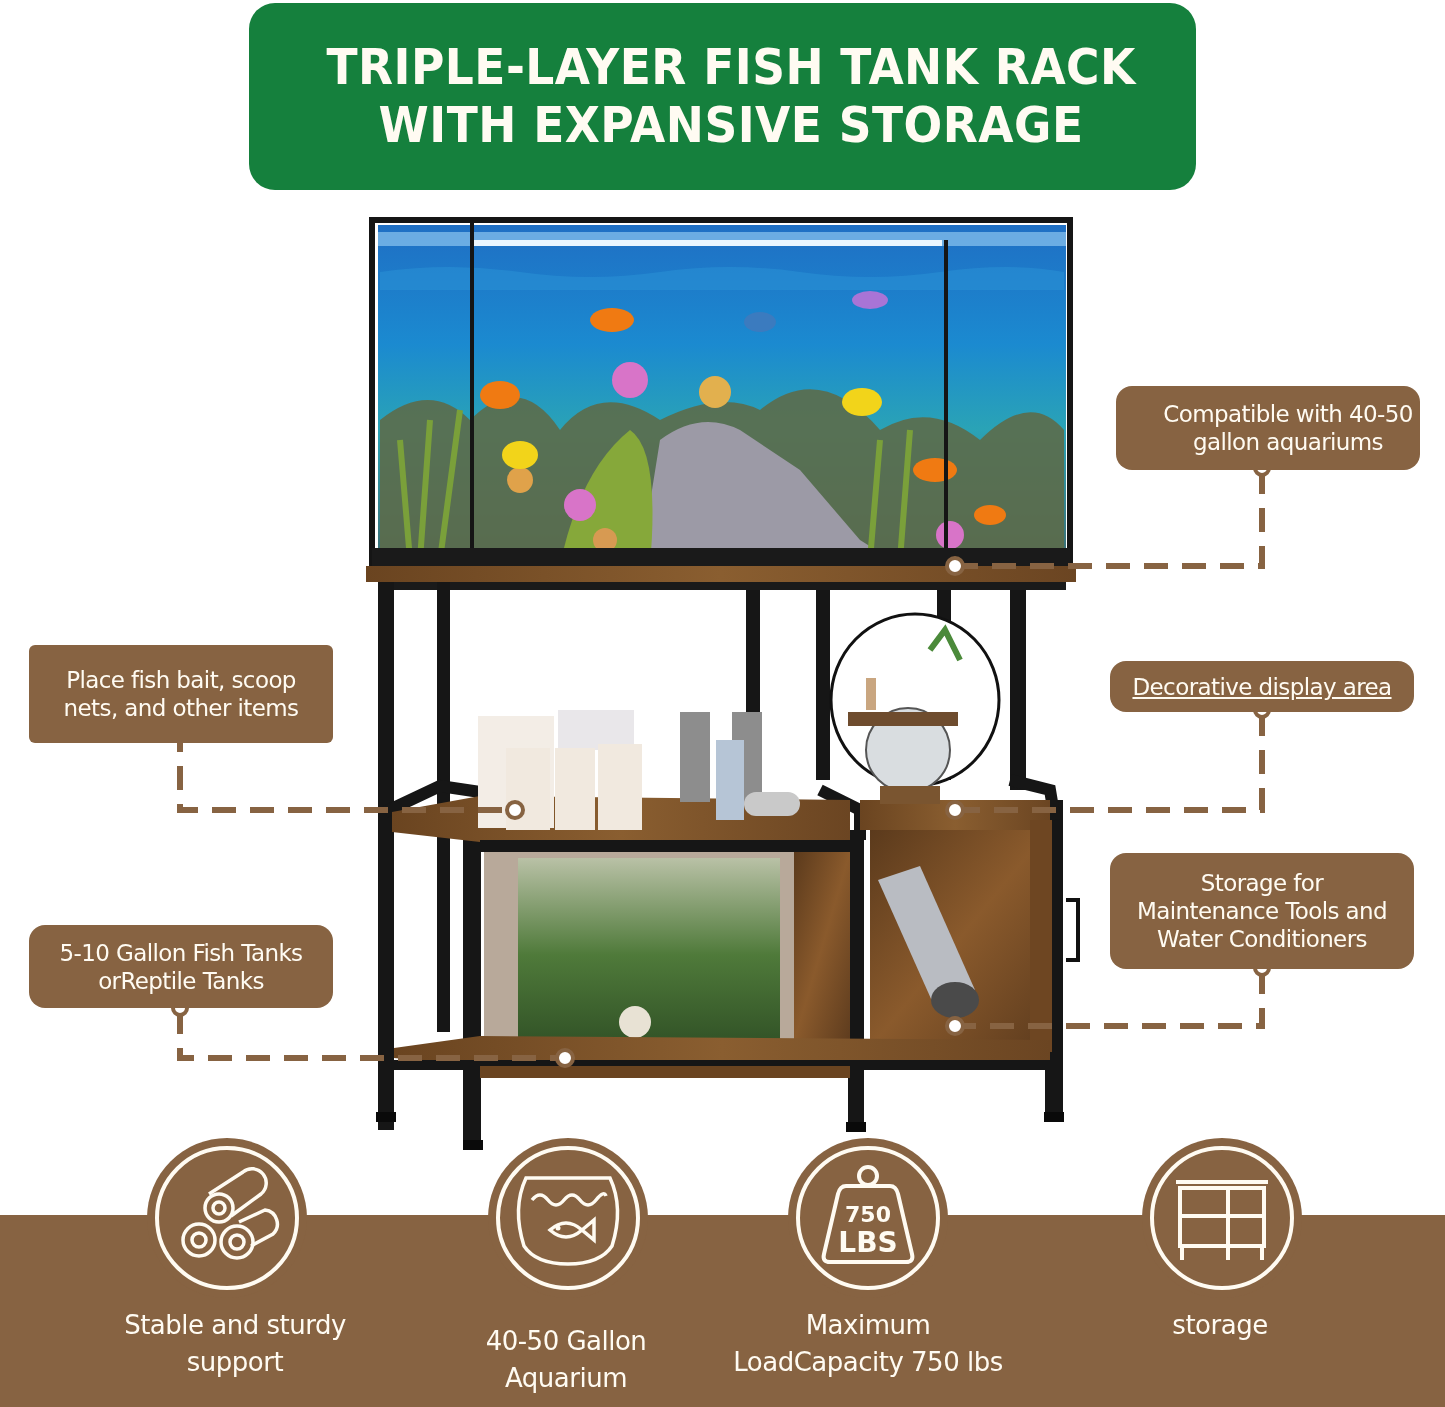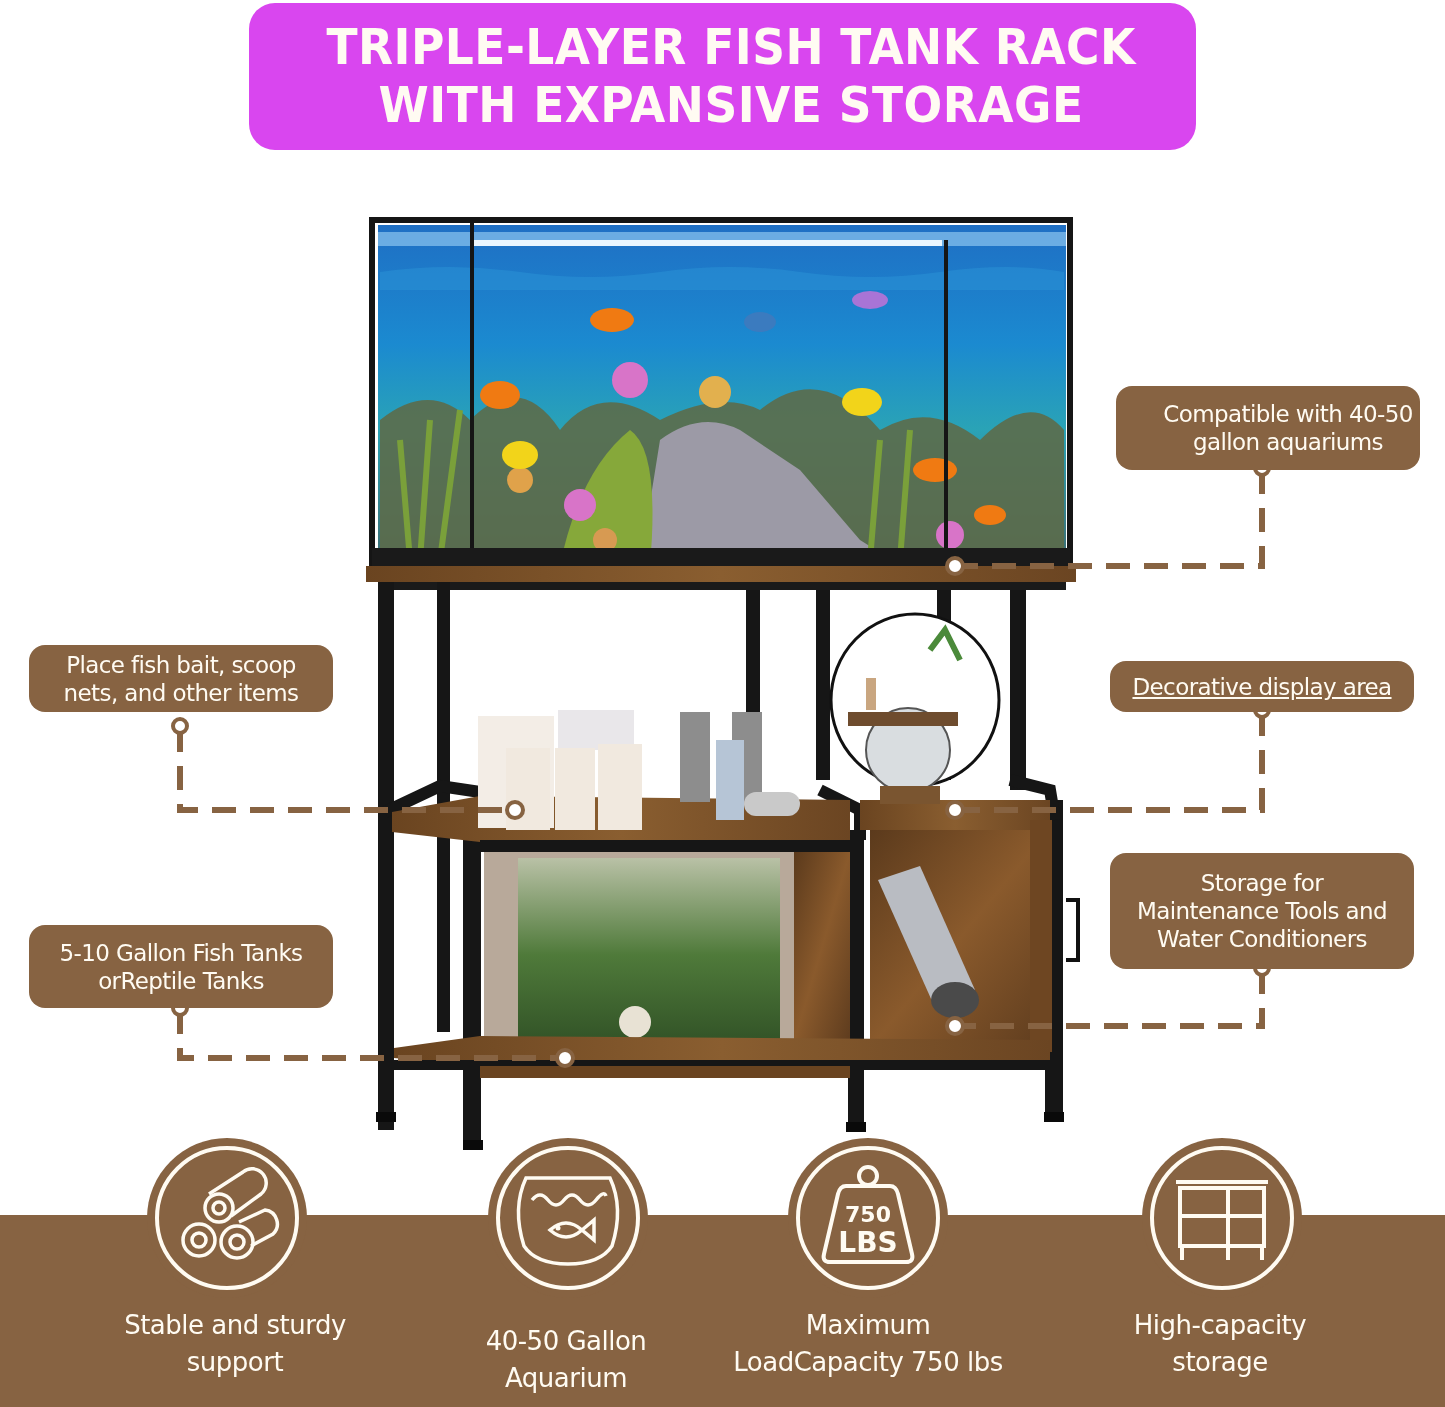--- a/index.html
+++ b/index.html
@@ -1,21 +1,21 @@
 <!DOCTYPE html>
 <html><head>
   <meta charset="utf-8">
   <style>
     * { box-sizing: border-box; margin: 0; padding: 0; }
     html, body { width: 1445px; height: 1407px; background: #ffffff; overflow: hidden; }
     body { position: relative; font-family: "DejaVu Sans", sans-serif; color: #fdf8ee; }
 
     .title-banner {
-      position: absolute; left: 249px; top: 3px; width: 947px; height: 147px;
-      background: #d946ef; border-radius: 26px;
+      position: absolute; left: 249px; top: 3px; width: 947px; height: 187px;
+      background: #15803d; border-radius: 26px;
       display: flex; flex-direction: column; align-items: center; justify-content: center; padding-left: 17px;
     }
     .title-line {
       font-family: "DejaVu Sans", sans-serif; font-weight: bold;
       font-size: 49px; line-height: 58px; letter-spacing: 0.5px; color: #fffbf2;
       transform: scaleX(0.93);
     }
 
     .callout {
       position: absolute; background: #876342; border-radius: 16px;
@@ -198,21 +198,21 @@
     <circle cx="955" cy="810" r="8"></circle>
     <circle cx="565" cy="1058" r="8"></circle>
     <circle cx="955" cy="1026" r="8"></circle>
   </g>
 </svg>
 
 <div class="callout" style="left:1116px; top:386px; width:304px; height:84px;padding-left:40px;">
   <span>Compatible with 40-50</span>
   <span>gallon aquariums</span>
 </div>
-<div class="callout" style="left:29px; top:645px; width:304px; height:67px;">
+<div class="callout" style="left:29px; top:645px; width:304px; height:98px;border-radius:6px;">
   <span>Place fish bait, scoop</span>
   <span>nets, and other items</span>
 </div>
 <div class="callout" style="left:1110px; top:661px; width:304px; height:51px;text-decoration:underline;">
   <span>Decorative display area</span>
 </div>
 <div class="callout" style="left:29px; top:925px; width:304px; height:83px;">
   <span>5-10 Gallon Fish Tanks</span>
   <span>orReptile Tanks</span>
 </div>
@@ -284,15 +284,14 @@
       <line x1="34" y1="44" x2="126" y2="44"></line>
       <rect x="38" y="50" width="84" height="58"></rect>
       <line x1="38" y1="78" x2="122" y2="78"></line>
       <line x1="86" y1="50" x2="86" y2="122"></line>
       <line x1="40" y1="108" x2="40" y2="122"></line>
       <line x1="120" y1="108" x2="120" y2="122"></line>
     </g>
   </svg>
 </div>
 <div class="feature-label" style="left:1060px; top:1307px;">
-  <span>High-capacity</span>
   <span>storage</span>
 </div>
 
 </body></html>

